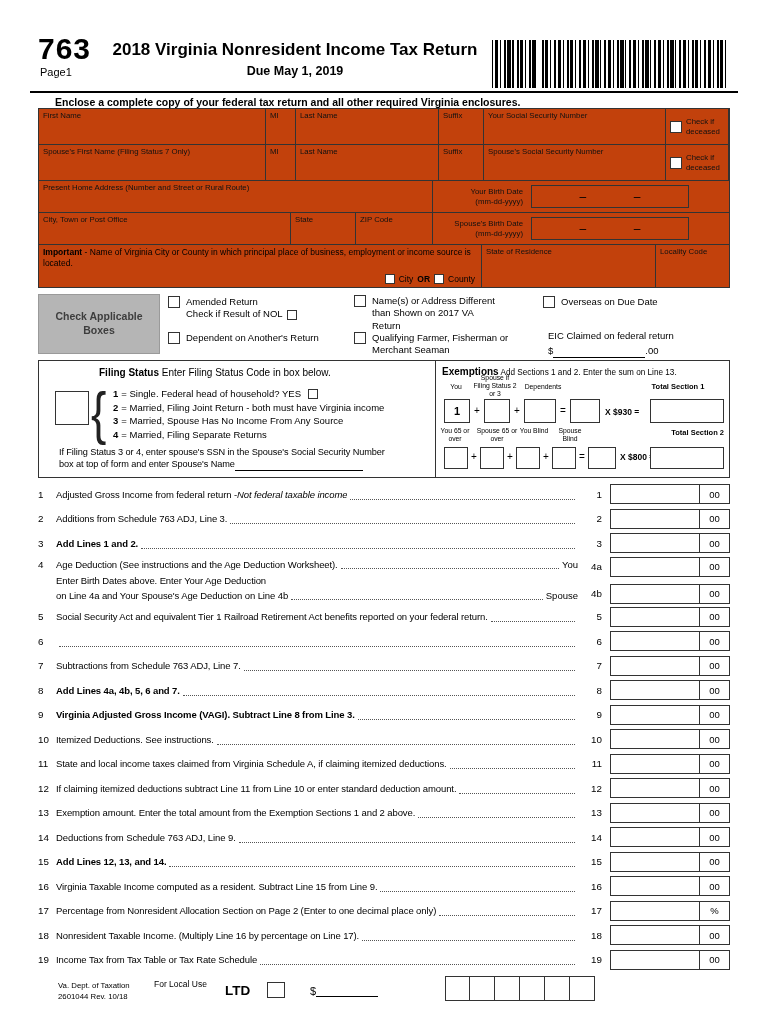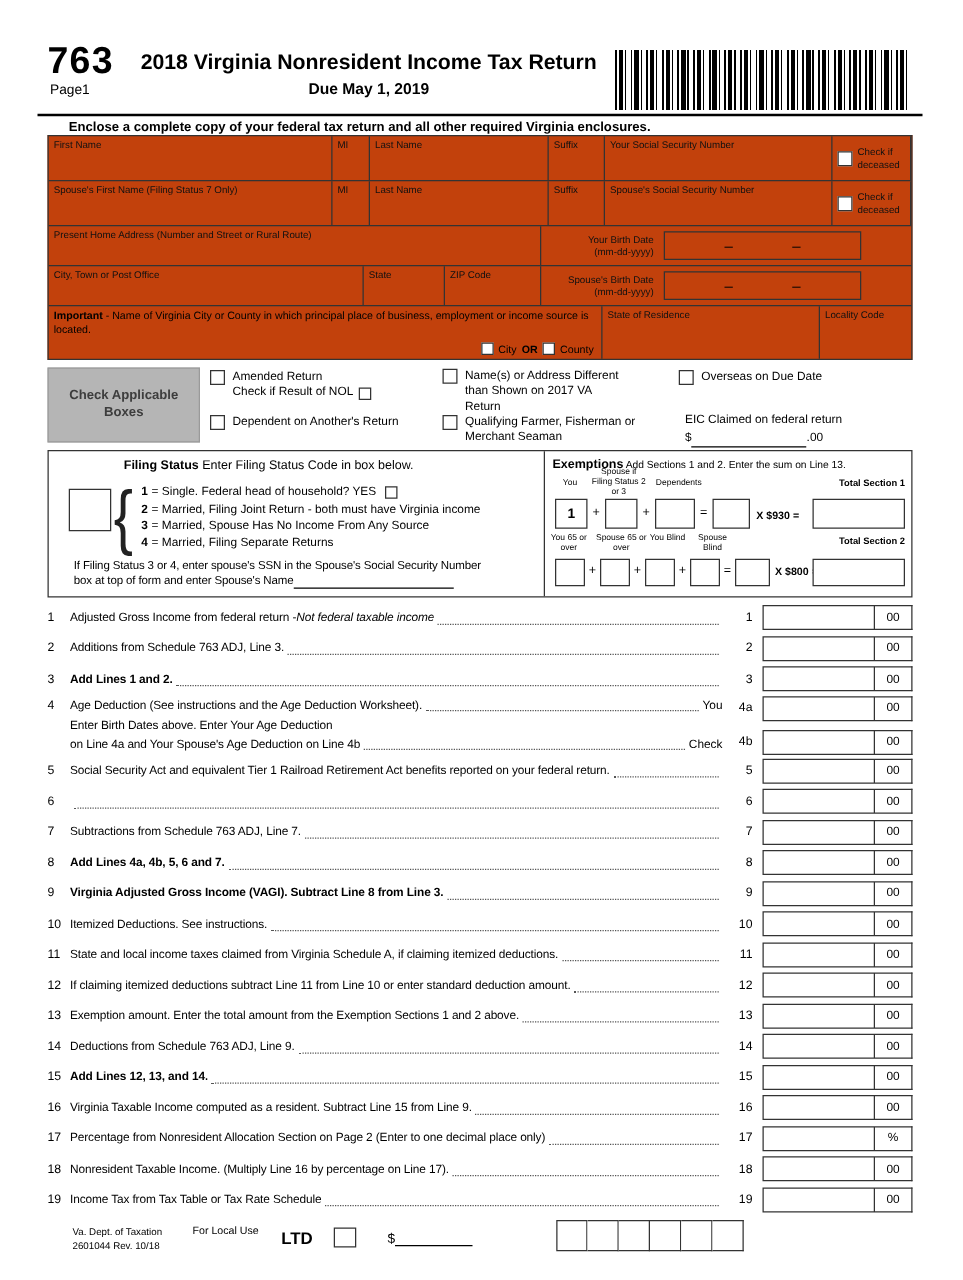--- a/index.html
+++ b/index.html
@@ -278,21 +278,21 @@
         <div>If Filing Status 3 or 4, enter spouse's SSN in the Spouse's Social Security Number</div>
         <div><span>box at top of form and enter Spouse's Name</span><span class="wline" style="width:128px"></span></div>
       </div>
     </div>
     <div class="fs-right">
       <div class="ex-title"><b>Exemptions</b> <span>Add Sections 1 and 2. Enter the sum on Line 13.</span></div>
 
       <span class="exlab" style="left:6px; top:22px; width:28px">You</span>
       <span class="exlab" style="left:36px; top:13px; width:46px">Spouse if Filing Status 2 or 3</span>
       <span class="exlab" style="left:86px; top:22px; width:42px">Dependents</span>
-      <span class="exlab bold" style="left:196px; top:22px; width:92px; text-align:right">Total Section 1</span>
+      <span class="exlab bold" style="left:196px; top:22px; width:92px; ">Total Section 1</span>
 
       <div class="exbox" style="left:8px; top:38px; width:26px">
           <span>1</span>
         </div>
       <span class="exop" style="left:38px; top:44px">+</span>
       <div class="exbox" style="left:48px; top:38px; width:26px"></div>
       <span class="exop" style="left:78px; top:44px">+</span>
       <div class="exbox" style="left:88px; top:38px; width:32px"></div>
       <span class="exop" style="left:124px; top:44px">=</span>
       <div class="exbox" style="left:134px; top:38px; width:30px"></div>
@@ -358,21 +358,21 @@
           <span class="l4tail">You</span>
         </div>
         <div class="l4r">
           <span class="ln"></span>
           <span class="lt">Enter Birth Dates above. Enter Your Age Deduction</span>
         </div>
         <div class="l4r">
           <span class="ln"></span>
           <span class="lt">on Line 4a and Your Spouse's Age Deduction on Line 4b</span>
           <span class="leader"></span>
-          <span class="l4tail">Check</span>
+          <span class="l4tail">Spouse</span>
         </div>
       </div>
       <div class="l4right">
         <div class="l4amt">
           <span class="lr">4a</span>
           <span class="abox"></span>
           <span class="cbox">00</span>
         </div>
         <div class="l4amt">
           <span class="lr">4b</span>

